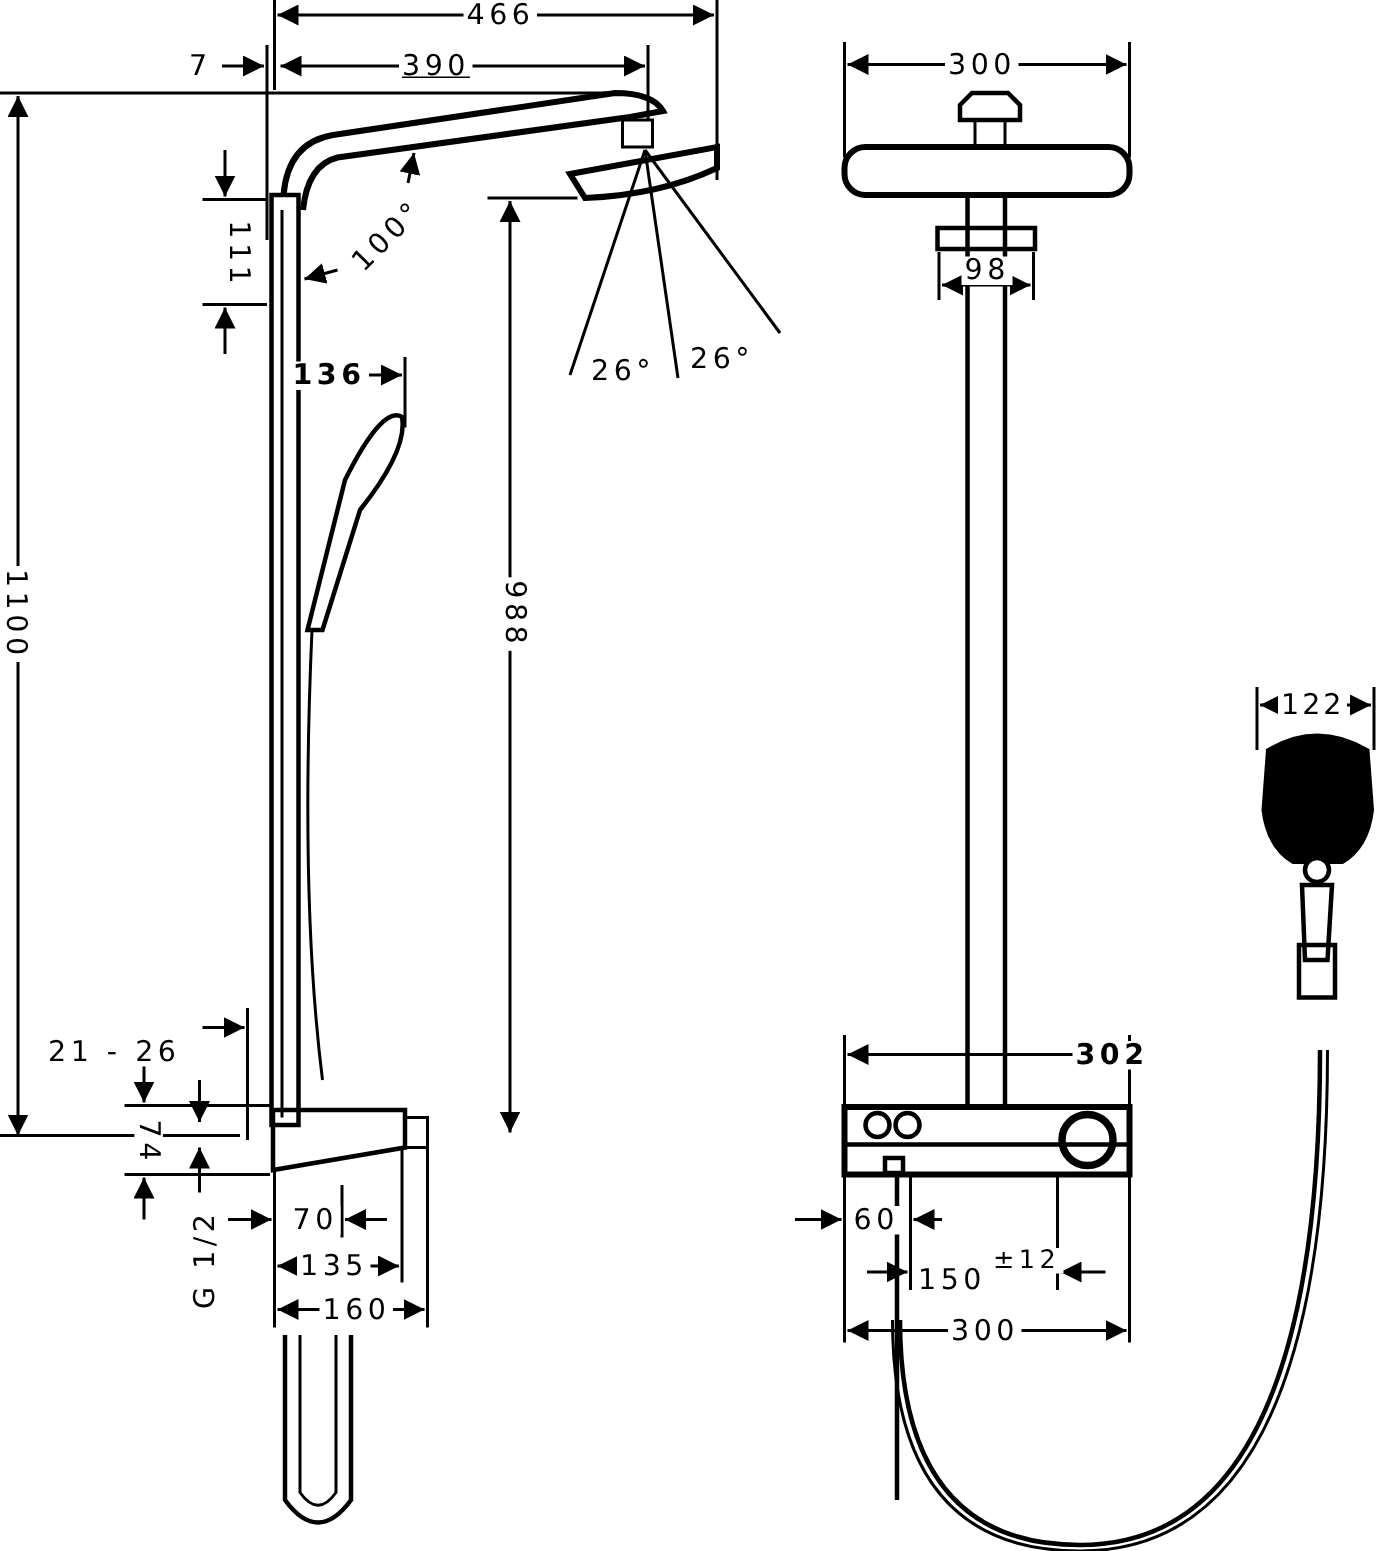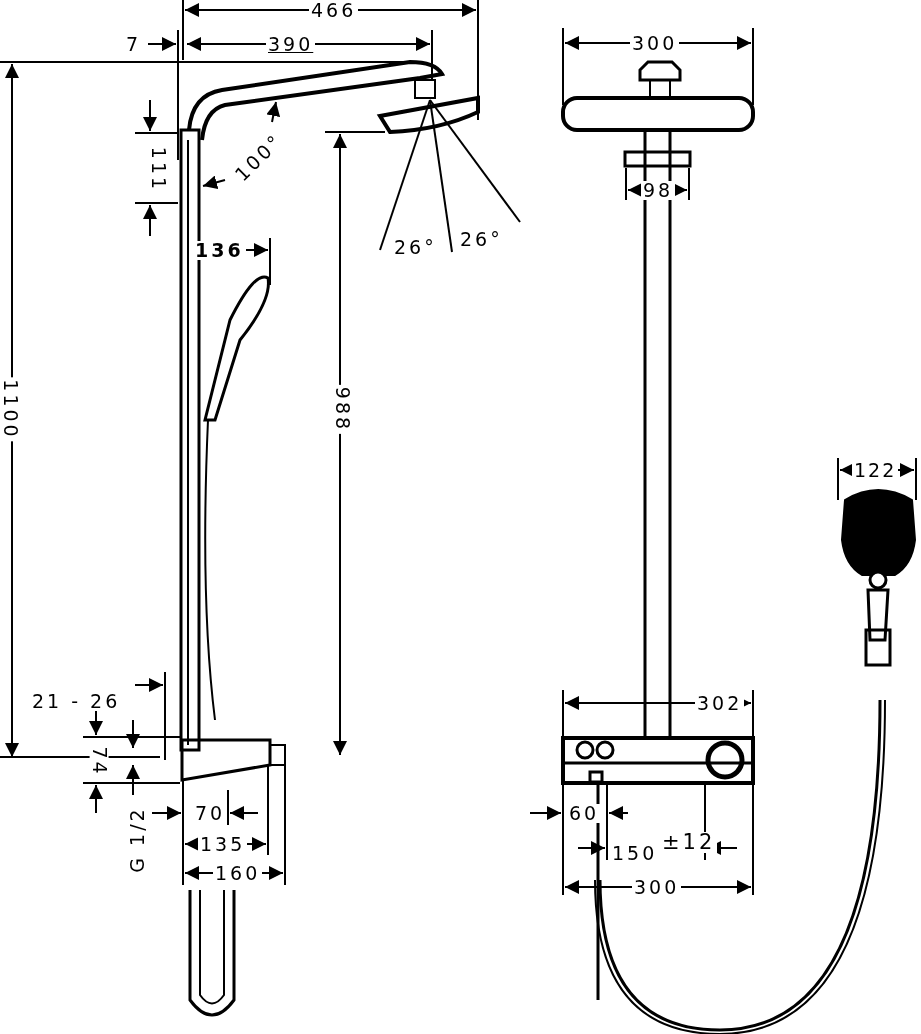--- a/index.html
+++ b/index.html
@@ -153,20 +153,20 @@
 <div class="dim" style="left:392px;top:238px;">26°</div>
 <div class="dim" style="left:458px;top:230px;">26°</div>
 <div class="dim" style="left:30px;top:676px;margin-top:16px;">21 - 26</div>
 <div class="dim rot" style="left:82px;top:752px;transform:rotate(90deg);">74</div>
 <div class="dim rot" style="left:102px;top:830px;transform:rotate(-90deg);">G 1/2</div>
 <div class="dim" style="left:193px;top:804px;">70</div>
 <div class="dim" style="left:198px;top:835px;">135</div>
 <div class="dim" style="left:213px;top:864px;text-align:right;">160</div>
 
 <div class="dim" style="left:630px;top:34px;">300</div>
-<div class="dim" style="left:641px;top:181px;">98</div>
-<div class="dim" style="left:695px;top:694px;">302</div>
+<div class="dim" style="left:641px;top:171px;">98</div>
+<div class="dim" style="left:715px;top:694px;font-weight:bold;">302</div>
 <div class="dim" style="left:567px;top:804px;">60</div>
 <div class="dim" style="left:610px;top:844px;">150</div>
-<div class="dim" style="left:660px;top:832px;font-size:21px;">±12</div>
+<div class="dim" style="left:660px;top:832px;font-size:17px;">±12</div>
 <div class="dim" style="left:632px;top:878px;">300</div>
 
 <div class="dim" style="left:852px;top:461px;letter-spacing:2px;">122</div>
 
 </body></html>

